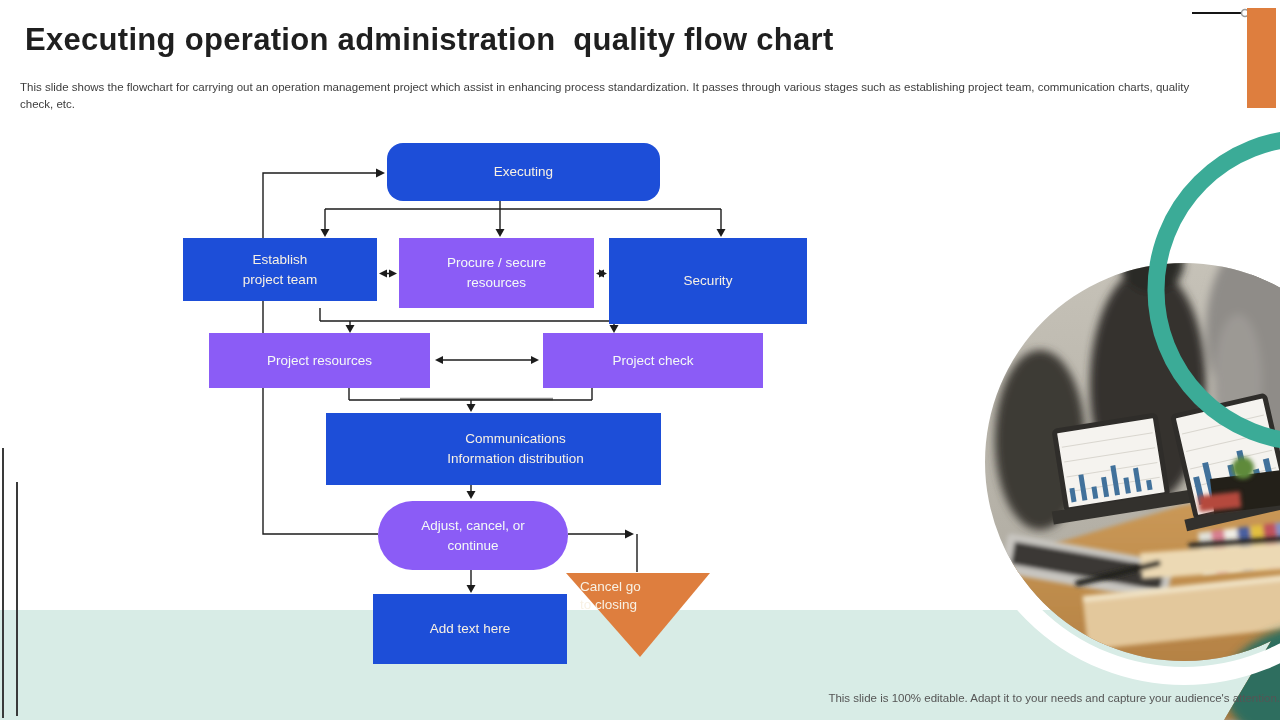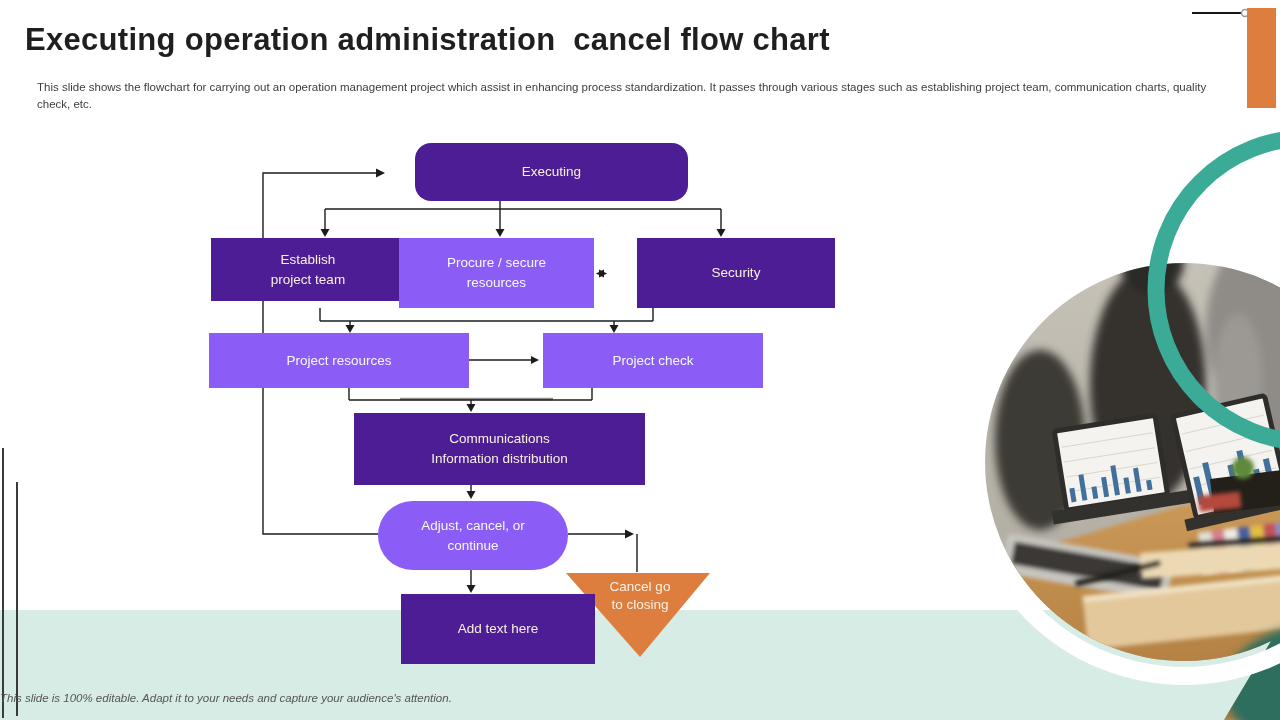--- a/index.html
+++ b/index.html
@@ -2,38 +2,38 @@
 <html><head>
 <meta charset="utf-8">
 <style>
   html,body{margin:0;padding:0;background:#888;}
   .slide{position:relative;width:1280px;height:720px;background:#ffffff;overflow:hidden;
          font-family:"Liberation Sans",sans-serif;}
   .band{position:absolute;left:0;top:610px;width:1280px;height:110px;background:#d8ece6;}
   .decor{position:absolute;left:0;top:0;width:1280px;height:720px;}
   .title{position:absolute;left:25px;top:22px;width:960px;margin:0;
          font-size:31px;font-weight:bold;color:#1f1f1f;letter-spacing:.3px;white-space:pre-wrap;}
-  .subtitle{position:absolute;left:37px;top:79px;width:1200px;
+  .subtitle{position:absolute;left:20px;top:79px;width:1200px;
             font-size:11.5px;line-height:1.5;color:#3d3d3d;}
-  .footer{position:absolute;left:0;top:692px;width:1280px;text-align:left;
-          font-size:11.5px;color:#555555;font-style:italic;}
+  .footer{position:absolute;left:0;top:692px;width:1280px;text-align:right;
+          font-size:11.5px;color:#555555;}
   .node{position:absolute;display:flex;align-items:center;justify-content:center;
         text-align:center;font-size:13.5px;line-height:1.45;white-space:pre-line;}
-  .orange{background:#4c1d95;color:#f8f1e4;margin-left:28px;}
+  .orange{background:#1d4ed8;color:#f8f1e4;}
   .teal{background:#8b5cf6;color:#f4faf7;}
   .n-executing{left:387px;top:143px;width:273px;height:58px;border-radius:16px;}
   .n-establish{left:183px;top:238px;width:194px;height:63px;}
   .n-procure{left:399px;top:238px;width:195px;height:70px;}
-  .n-security{left:609px;top:238px;width:198px;height:70px;}
-  .n-project-resources{left:209px;top:333px;width:260px;height:55px;}
+  .n-security{left:609px;top:238px;width:198px;height:86px;}
+  .n-project-resources{left:209px;top:333px;width:221px;height:55px;}
   .n-quality-check{left:543px;top:333px;width:220px;height:55px;}
-  .n-communications{left:326px;top:413px;width:291px;height:72px;}
+  .n-communications{left:326px;top:413px;width:291px;height:72px;padding-left:44px;}
   .n-adjust{left:378px;top:501px;width:190px;height:69px;border-radius:35px;}
   .n-add-text{left:373px;top:594px;width:194px;height:70px;}
-  .n-cancel{position:absolute;left:580px;top:578px;width:120px;text-align:center;
+  .n-cancel{position:absolute;left:580px;top:578px;width:120px;
             font-size:13.5px;line-height:1.35;color:#f8f1e4;white-space:pre-line;}
 </style>
 </head>
 <body>
 
 <div class="slide">
 
   <div class="band"></div>
 
   <svg class="decor" viewBox="0 0 1280 720">
@@ -186,21 +186,21 @@
       <polygon points="539,360 531,356 531,364"></polygon>
       <polygon points="471,412 466.5,404 475.5,404"></polygon>
       <polygon points="471,499 466.5,491 475.5,491"></polygon>
       <polygon points="471,593 466.5,585 475.5,585"></polygon>
       <polygon points="634,534 625,529.5 625,538.5"></polygon>
     </g>
 
     <polygon points="566,573 710,573 640,657" fill="#de7e3e"></polygon>
   </svg>
 
-  <h1 class="title">Executing operation administration  cancel flow chart</h1>
+  <h1 class="title">Executing operation administration  quality flow chart</h1>
   <div class="subtitle">This slide shows the flowchart for carrying out an operation management project which assist in enhancing process standardization. It passes through various stages such as establishing project team, communication charts, quality check, etc.</div>
 
   <div class="node orange n-executing">Executing</div>
   <div class="node orange n-establish">Establish
 project team</div>
   <div class="node teal n-procure">Procure / secure
 resources</div>
   <div class="node orange n-security">Security</div>
   <div class="node teal n-project-resources">Project resources</div>
   <div class="node teal n-quality-check">Project check</div>

